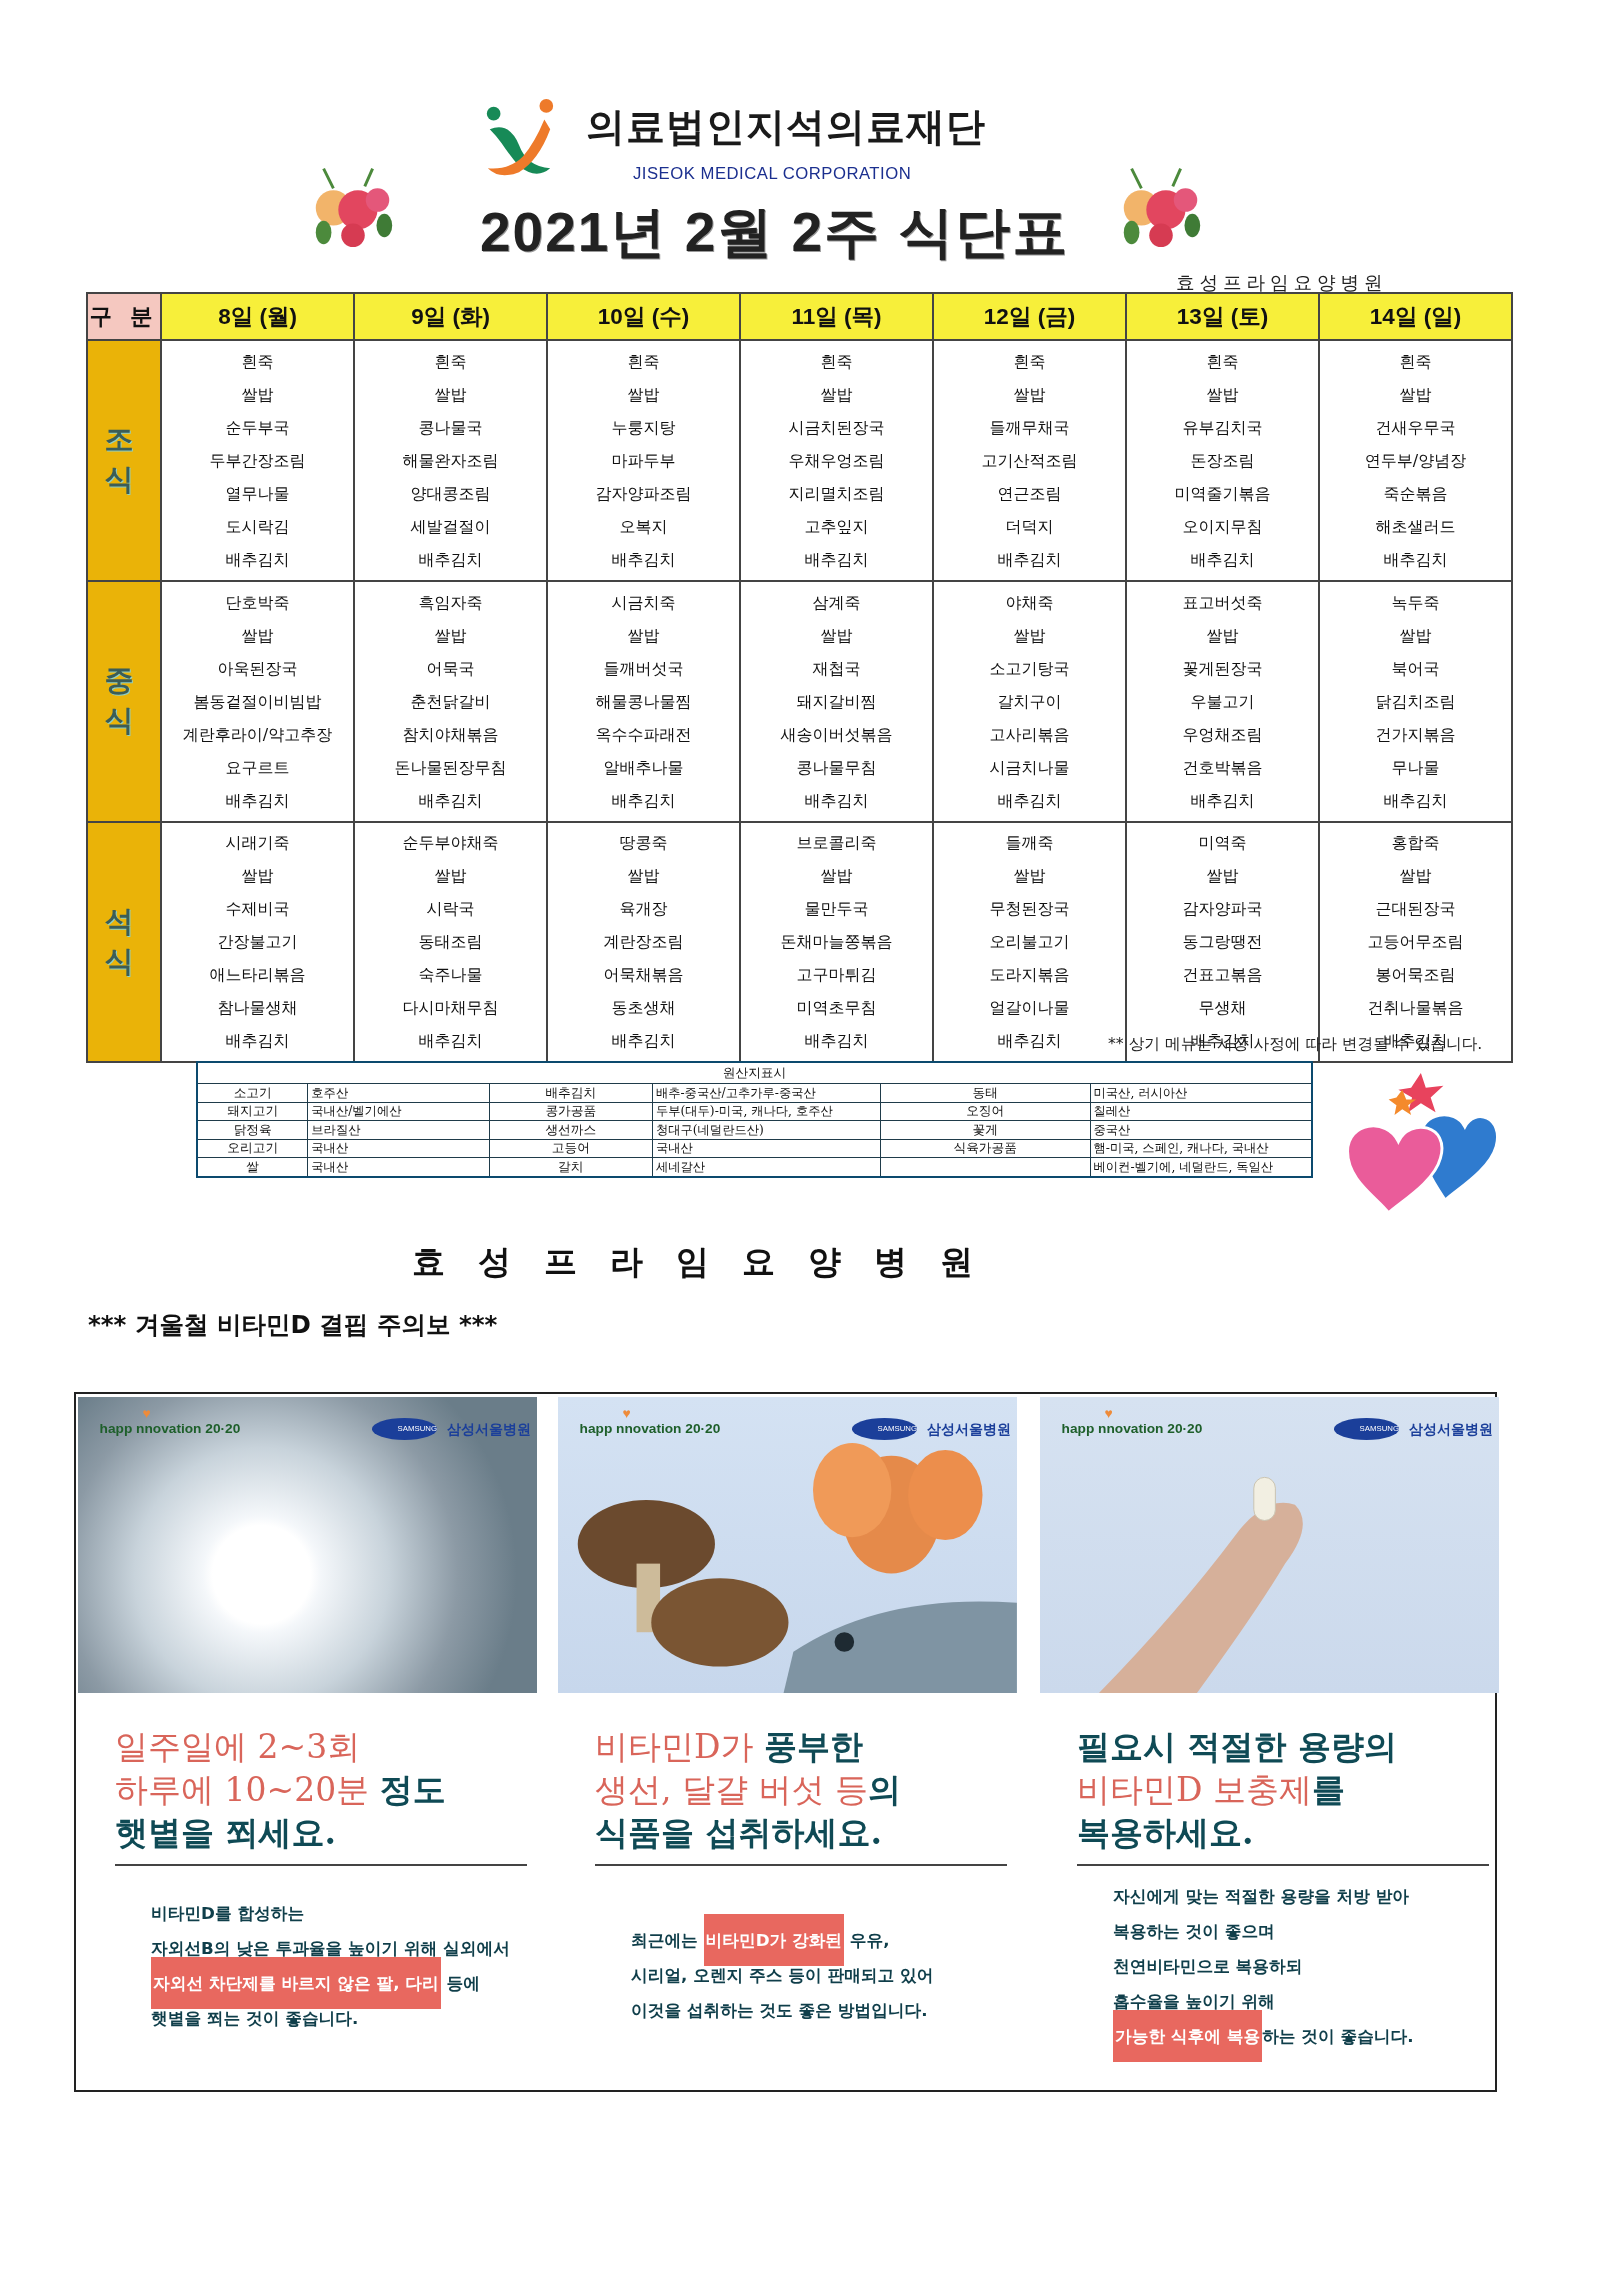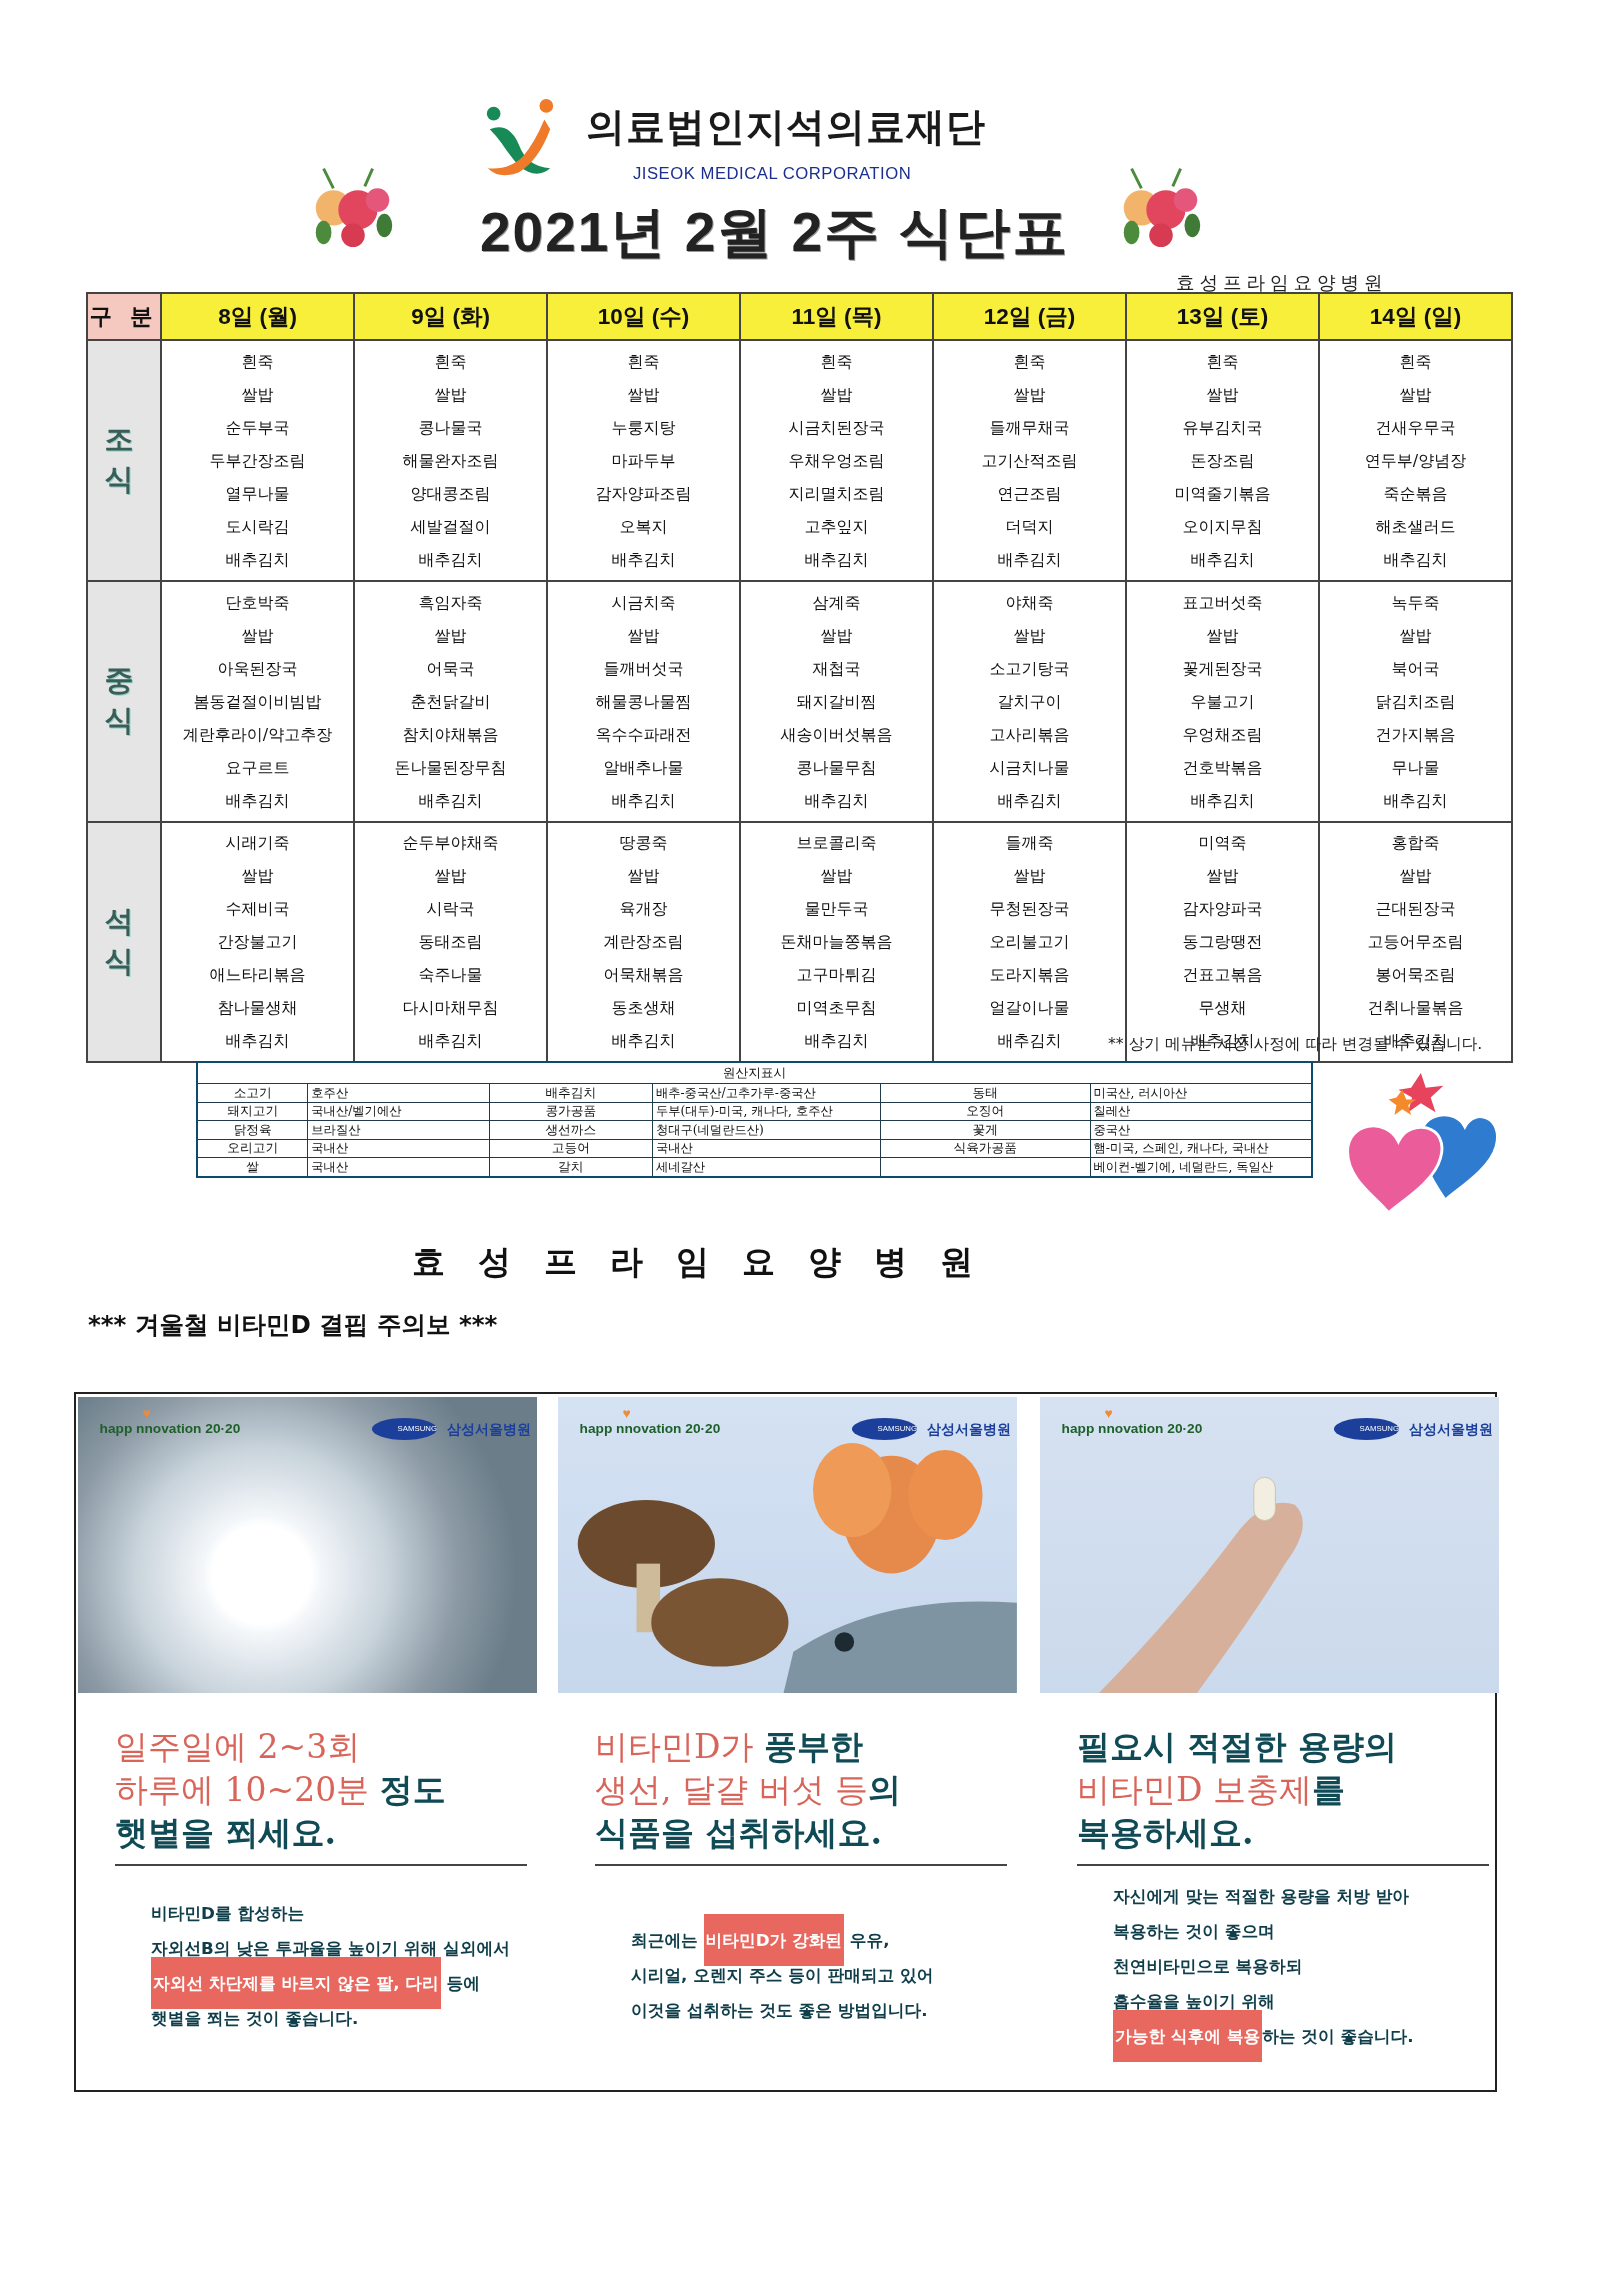--- a/index.html
+++ b/index.html
@@ -13,21 +13,21 @@
   .flower { position: absolute; top: 61px; width: 98px; height: 108px; }
   .flower-left { left: 304px; }
   .flower-right { left: 1112px; }
 
   .hospital-right { position: absolute; left: 1176px; top: 270px; font-size: 18.6px; letter-spacing: 4.9px; color: #222; font-family: "DejaVu Serif", serif; }
 
   .menu-table { position: absolute; left: 86px; top: 286px; width: 1427px; border-collapse: collapse; border: 2.9px solid #333; table-layout: fixed; margin-top: 6px; }
   .menu-table th, .menu-table td { border: 2px solid #444; text-align: center; }
   .menu-table th { height: 47px; font-size: 22.5px; font-weight: bold; background: #f7ef3a; color: #111; font-family: "Liberation Sans", sans-serif; }
   .menu-table th.corner { background: #f5c8c0; width: 74px; letter-spacing: 5.9px; }
-  .menu-table td.meal-label { background: #e5e5e5; color: #3b5d57; font-size: 29px; font-weight: bold; letter-spacing: 9.8px; width: 74px; text-shadow: 1px 1px 0 #8fd0c5; }
+  .menu-table td.meal-label { background: #eab308; color: #3b5d57; font-size: 29px; font-weight: bold; letter-spacing: 9.8px; width: 74px; text-shadow: 1px 1px 0 #8fd0c5; }
   .menu-table td.cell { background: #fff; vertical-align: top; padding: 3.9px 2px; }
   .dish { font-size: 16px; height: 33px; line-height: 33px; color: #111; white-space: nowrap; }
 
   .note { position: absolute; left: 1108px; top: 1034px; font-size: 15.7px; color: #222; }
 
   .origin-table { position: absolute; left: 196px; top: 1061px; width: 1117px; border-collapse: collapse; border: 2px solid #0c4a6e; table-layout: fixed; font-family: "DejaVu Serif", serif; }
   .origin-table td { border: 1.5px solid #1f3b4a; font-size: 12.7px; height: 18.6px; line-height: 16.7px; padding: 0 2.9px; white-space: nowrap; overflow: hidden; }
   .origin-table td.name { text-align: center; }
   .origin-table td.val { text-align: left; font-size: 12.3px; }
   .origin-table td.title-row { text-align: center; height: 21.6px; }

